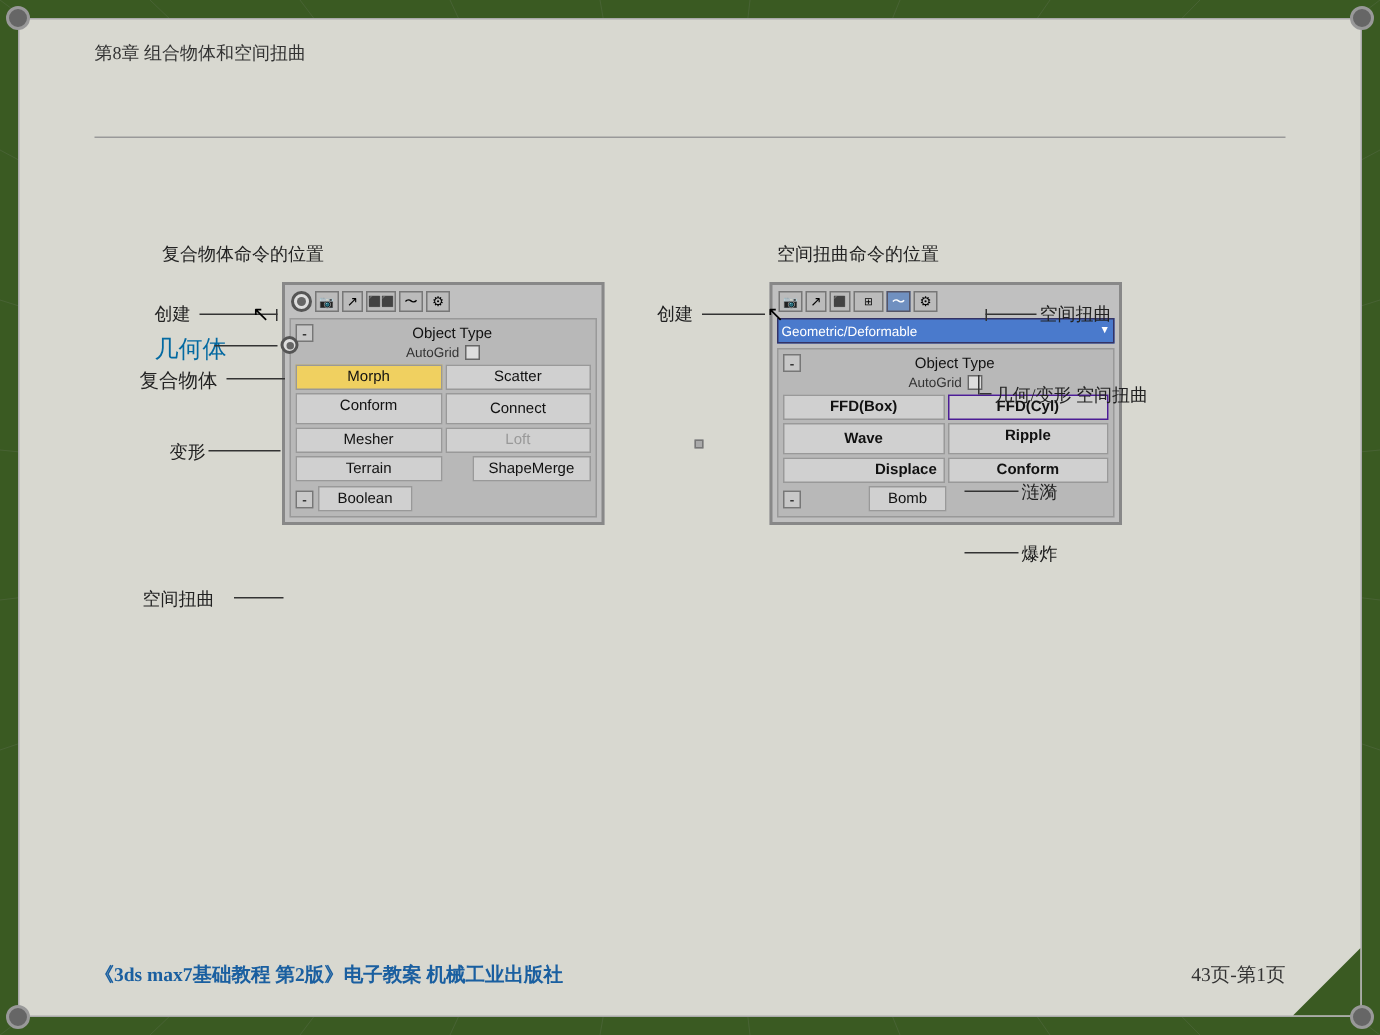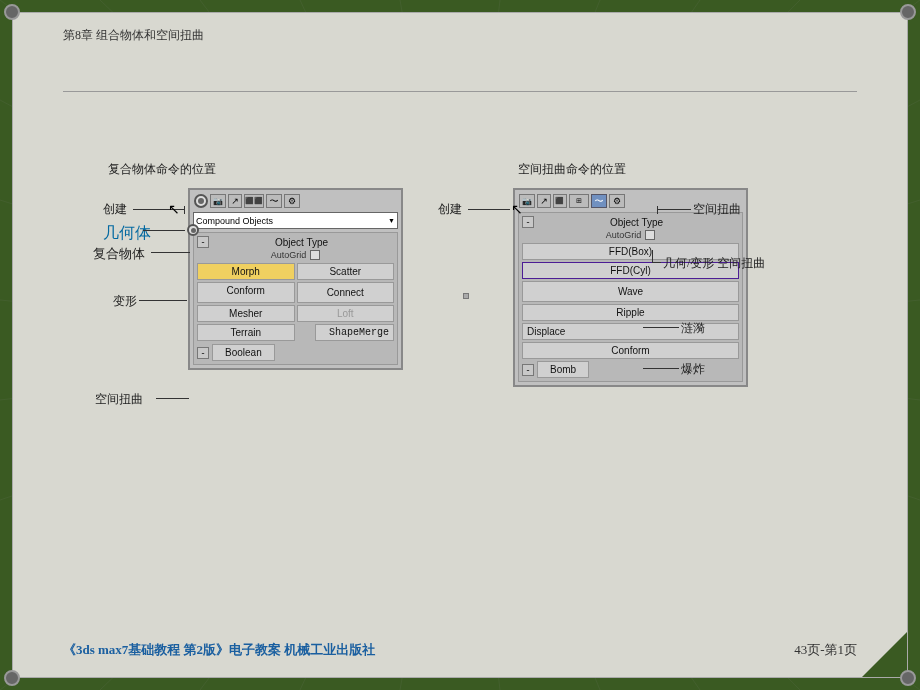--- a/index.html
+++ b/index.html
@@ -71,26 +71,20 @@
       <div style="width:14px;height:14px;border-radius:50%;border:2px solid #555;background:#ddd;display:flex;align-items:center;justify-content:center;">
         <div style="width:6px;height:6px;border-radius:50%;background:#666;"></div>
       </div>
       <div style="width:16px;height:14px;background:#bbb;border:1px solid #777;display:flex;align-items:center;justify-content:center;font-size:8px;">📷</div>
       <div style="width:14px;height:14px;background:#bbb;border:1px solid #777;display:flex;align-items:center;justify-content:center;font-size:9px;">↗</div>
       <div style="width:20px;height:14px;background:#bbb;border:1px solid #777;display:flex;align-items:center;justify-content:center;font-size:7px;">⬛⬛</div>
       <div style="width:16px;height:14px;background:#bbb;border:1px solid #777;display:flex;align-items:center;justify-content:center;font-size:9px;">〜</div>
       <div style="width:16px;height:14px;background:#bbb;border:1px solid #777;display:flex;align-items:center;justify-content:center;font-size:9px;">⚙</div>
     </div>
 
-    <div style="display:flex;align-items:center;gap:3px;margin-bottom:3px;">
-      <div style="flex:1;height:17px;background:white;border:1px solid #666;font-size:9px;color:#000;display:flex;align-items:center;padding:0 2px;font-family:Arial,sans-serif;position:relative;">
-        <span>Compound Objects</span>
-        <span style="position:absolute;right:2px;font-size:7px;">▼</span>
-      </div>
-    </div>
 
     <div style="background:#b8b8b8;border:1px solid #999;padding:3px;">
 
       <div style="display:flex;align-items:center;margin-bottom:2px;">
         <div style="width:12px;height:12px;background:#c8c8c8;border:1px solid #777;display:flex;align-items:center;justify-content:center;font-size:9px;font-weight:bold;cursor:pointer;">-</div>
         <div style="flex:1;text-align:center;font-size:10px;font-family:Arial,sans-serif;color:#111;">Object Type</div>
       </div>
 
       <div style="display:flex;align-items:center;justify-content:center;gap:4px;font-size:9px;color:#333;margin-bottom:3px;font-family:Arial,sans-serif;">
         <span>AutoGrid</span>
@@ -98,21 +92,21 @@
       </div>
 
       <div style="display:grid;grid-template-columns:1fr 1fr;gap:2px;">
         <div style="background:#f0d060;border:1px solid #999;font-size:10px;text-align:center;padding:2px 4px;font-family:Arial,sans-serif;color:#111;cursor:pointer;">Morph</div>
         <div style="background:#d0d0d0;border:1px solid #999;font-size:10px;text-align:center;padding:2px 4px;font-family:Arial,sans-serif;color:#111;cursor:pointer;">Scatter</div>
         <div style="background:#d0d0d0;border:1px solid #999;font-size:10px;text-align:center;padding:2px 4px;font-family:Arial,sans-serif;color:#111;cursor:pointer;">Conform</div>
         <div style="background:#d0d0d0;border:1px solid #999;font-size:10px;text-align:center;padding:4px 4px;font-family:Arial,sans-serif;color:#111;cursor:pointer;">Connect</div>
         <div style="background:#d0d0d0;border:1px solid #999;font-size:10px;text-align:center;padding:2px 4px;font-family:Arial,sans-serif;color:#111;cursor:pointer;">Mesher</div>
         <div style="background:#d0d0d0;border:1px solid #999;font-size:10px;text-align:center;padding:2px 4px;font-family:Arial,sans-serif;color:#999;cursor:pointer;">Loft</div>
         <div style="background:#d0d0d0;border:1px solid #999;font-size:10px;text-align:center;padding:2px 4px;font-family:Arial,sans-serif;color:#111;cursor:pointer;">Terrain</div>
-        <div style="background:#d0d0d0;border:1px solid #999;font-size:10px;text-align:right;padding:2px 4px;font-family:Liberation Mono, monospace;color:#111;cursor:pointer;margin-left:18px;">ShapeMerge</div>
+        <div style="background:#d0d0d0;border:1px solid #999;font-size:10px;text-align:center;padding:2px 4px;font-family:Liberation Sans, sans-serif;color:#111;cursor:pointer;margin-left:18px;">ShapeMerge</div>
       </div>
 
       <div style="margin-top:3px;display:flex;align-items:center;gap:3px;">
         <div style="width:12px;height:12px;background:#c8c8c8;border:1px solid #777;display:flex;align-items:center;justify-content:center;font-size:9px;font-weight:bold;cursor:pointer;">-</div>
         <div style="background:#d0d0d0;border:1px solid #999;font-size:10px;padding:2px 12px;font-family:Arial,sans-serif;color:#111;cursor:pointer;">Boolean</div>
       </div>
     </div>
   </div>
 
   <div style="position:absolute;top:188px;left:90px;font-size:12px;color:#222;font-family:'SimSun',serif;">创建</div>
@@ -144,45 +138,51 @@
 
     <div style="display:flex;align-items:center;gap:2px;margin-bottom:3px;padding:1px;">
       <div style="width:16px;height:14px;background:#bbb;border:1px solid #777;display:flex;align-items:center;justify-content:center;font-size:8px;">📷</div>
       <div style="width:14px;height:14px;background:#bbb;border:1px solid #777;display:flex;align-items:center;justify-content:center;font-size:9px;">↗</div>
       <div style="width:14px;height:14px;background:#bbb;border:1px solid #777;display:flex;align-items:center;justify-content:center;font-size:7px;">⬛</div>
       <div style="width:20px;height:14px;background:#bbb;border:1px solid #777;display:flex;align-items:center;justify-content:center;font-size:7px;">⊞</div>
       <div style="width:16px;height:14px;background:#7090c0;border:1px solid #556;display:flex;align-items:center;justify-content:center;font-size:9px;color:white;">〜</div>
       <div style="width:16px;height:14px;background:#bbb;border:1px solid #777;display:flex;align-items:center;justify-content:center;font-size:9px;">⚙</div>
     </div>
 
+    <div style="display:flex;align-items:center;gap:3px;margin-bottom:3px;">
+      <div style="flex:1;height:17px;background:#4a7acc;border:1px solid #336;font-size:9px;color:white;display:flex;align-items:center;padding:0 2px;font-family:Arial,sans-serif;position:relative;">
+        <span>Geometric/Deformable</span>
+        <span style="position:absolute;right:2px;font-size:7px;">▼</span>
+      </div>
+    </div>
 
     <div style="background:#b8b8b8;border:1px solid #999;padding:3px;">
 
       <div style="display:flex;align-items:center;margin-bottom:2px;">
         <div style="width:12px;height:12px;background:#c8c8c8;border:1px solid #777;display:flex;align-items:center;justify-content:center;font-size:9px;font-weight:bold;cursor:pointer;">-</div>
         <div style="flex:1;text-align:center;font-size:10px;font-family:Arial,sans-serif;color:#111;">Object Type</div>
       </div>
 
       <div style="display:flex;align-items:center;justify-content:center;gap:4px;font-size:9px;color:#333;margin-bottom:3px;font-family:Arial,sans-serif;">
         <span>AutoGrid</span>
         <div style="width:10px;height:10px;border:1px solid #666;background:#ddd;"></div>
       </div>
 
-      <div style="display:grid;grid-template-columns:1fr;gap:2px;">
+      <div style="display:grid;grid-template-columns:1fr 1fr;gap:2px;font-weight:bold;">
         <div style="background:#d0d0d0;border:1px solid #999;font-size:10px;text-align:center;padding:2px 4px;font-family:Arial,sans-serif;color:#111;cursor:pointer;">FFD(Box)</div>
         <div style="background:#d0d0d0;border:1px solid #4c1d95;font-size:10px;text-align:center;padding:2px 4px;font-family:Arial,sans-serif;color:#111;cursor:pointer;">FFD(Cyl)</div>
         <div style="background:#d0d0d0;border:1px solid #999;font-size:10px;text-align:center;padding:4px 4px;font-family:Arial,sans-serif;color:#111;cursor:pointer;">Wave</div>
         <div style="background:#d0d0d0;border:1px solid #999;font-size:10px;text-align:center;padding:2px 4px;font-family:Arial,sans-serif;color:#111;cursor:pointer;">Ripple</div>
-        <div style="background:#d0d0d0;border:1px solid #999;font-size:10px;text-align:left;padding:2px 4px;font-family:Arial,sans-serif;color:#111;cursor:pointer;">Displace</div>
+        <div style="background:#d0d0d0;border:1px solid #999;font-size:10px;text-align:right;padding:2px 4px;font-family:Arial,sans-serif;color:#111;cursor:pointer;">Displace</div>
         <div style="background:#d0d0d0;border:1px solid #999;font-size:10px;text-align:center;padding:2px 4px;font-family:Arial,sans-serif;color:#111;cursor:pointer;">Conform</div>
       </div>
 
       <div style="margin-top:2px;display:flex;align-items:center;gap:3px;">
         <div style="width:12px;height:12px;background:#c8c8c8;border:1px solid #777;display:flex;align-items:center;justify-content:center;font-size:9px;font-weight:bold;cursor:pointer;">-</div>
-        <div style="background:#d0d0d0;border:1px solid #999;font-size:10px;padding:2px 12px;font-family:Arial,sans-serif;color:#111;cursor:pointer;">Bomb</div>
+        <div style="background:#d0d0d0;border:1px solid #999;font-size:10px;padding:2px 12px;font-family:Arial,sans-serif;color:#111;cursor:pointer;margin-left:42px;">Bomb</div>
       </div>
     </div>
   </div>
 
   <div style="position:absolute;top:280px;left:450px;width:6px;height:6px;background:#aaa;border:1px solid #777;"></div>
 
   <div style="position:absolute;top:188px;left:425px;font-size:12px;color:#222;font-family:'SimSun',serif;">创建</div>
   <div style="position:absolute;top:196px;left:455px;width:42px;height:1px;background:#333;"></div>
 
   <div style="position:absolute;top:188px;left:498px;font-size:14px;color:#000;">↖</div>

